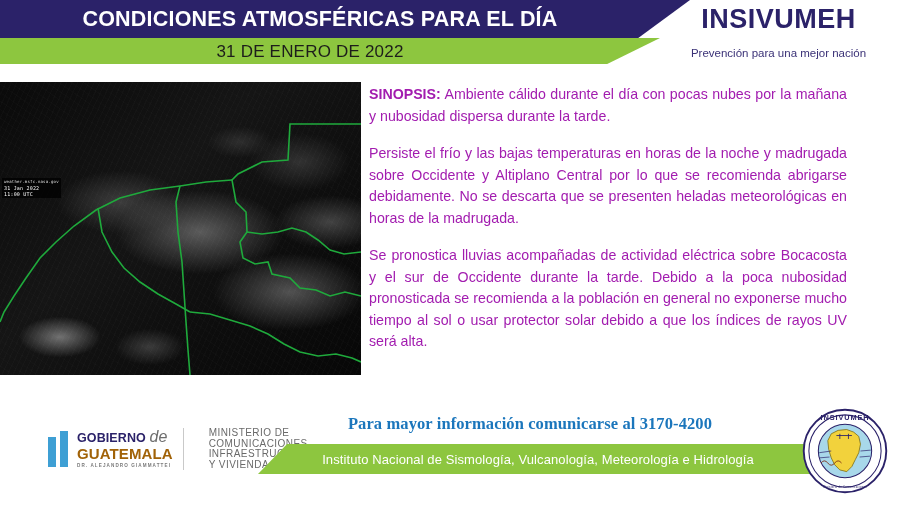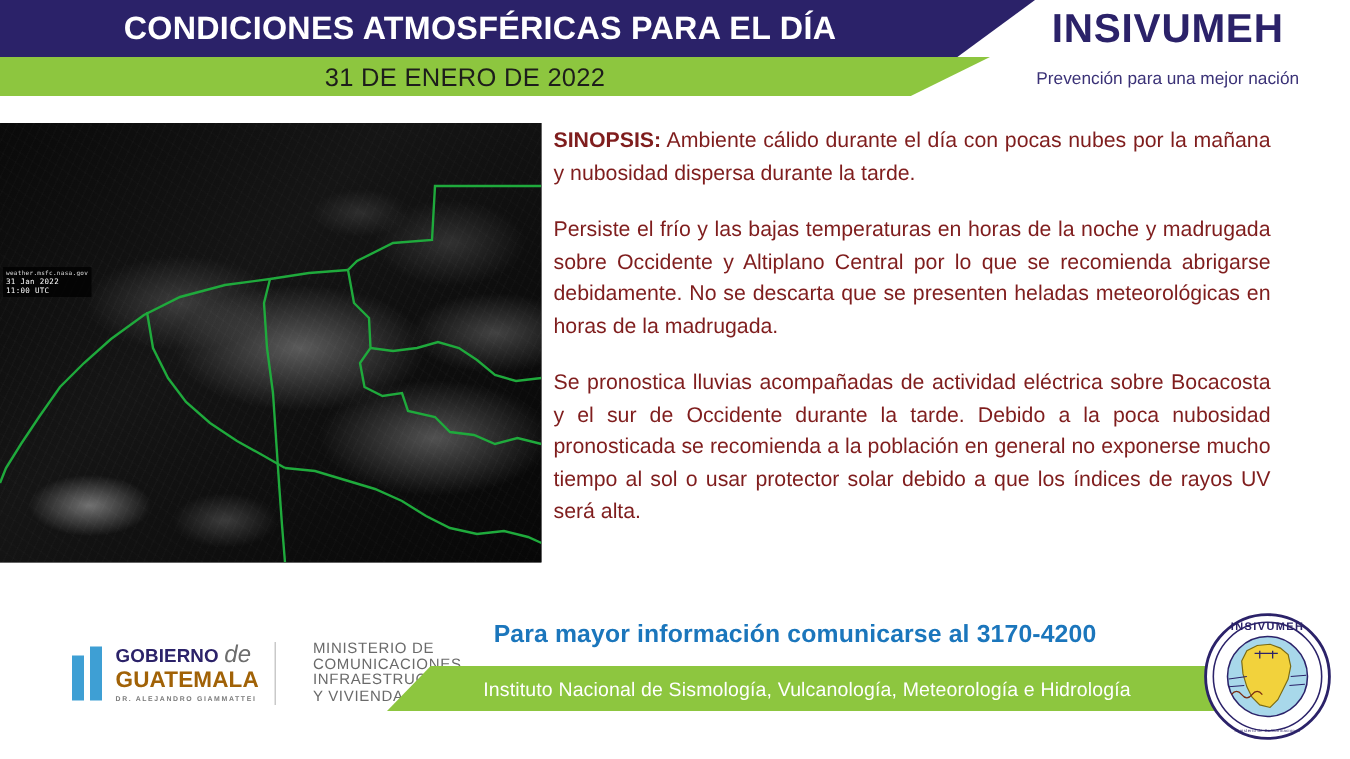--- a/index.html
+++ b/index.html
@@ -146,21 +146,21 @@
   }
 
   
   #synopsis {
     position: absolute;
     left: 369px;
     top: 84px;
     width: 478px;
   }
   .para {
-    color: #7f1d1d;
+    color: #a21caf;
     font-size: 14.2px;
     line-height: 21.5px;
     text-align: justify;
     margin: 0 0 16px 0;
   }
   .para:last-child { margin-bottom: 0; }
   .para b { font-weight: bold; }
 
   
   #footer {
@@ -239,20 +239,21 @@
     position: absolute;
     left: 270px;
     top: 14px;
     width: 520px;
     text-align: center;
     color: #1b76bc;
     font-size: 16.5px;
     font-weight: bold;
     letter-spacing: 0.1px;
     white-space: nowrap;
+    font-family: Liberation Serif, serif;
   }
   .green-bar {
     position: absolute;
     left: 258px;
     top: 44px;
     width: 560px;
     height: 30px;
     background: #8dc63f;
     -webkit-clip-path: polygon(5.2% 0, 100% 0, 100% 100%, 0 100%);
     clip-path: polygon(5.2% 0, 100% 0, 100% 100%, 0 100%);

